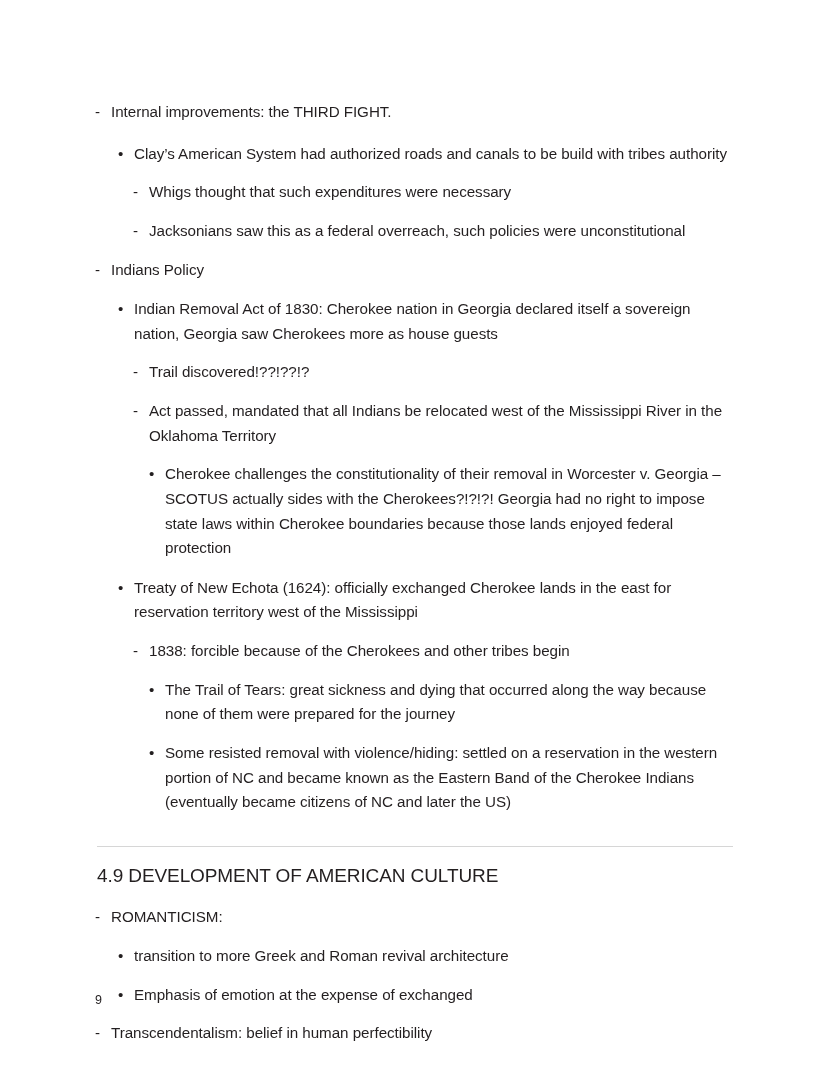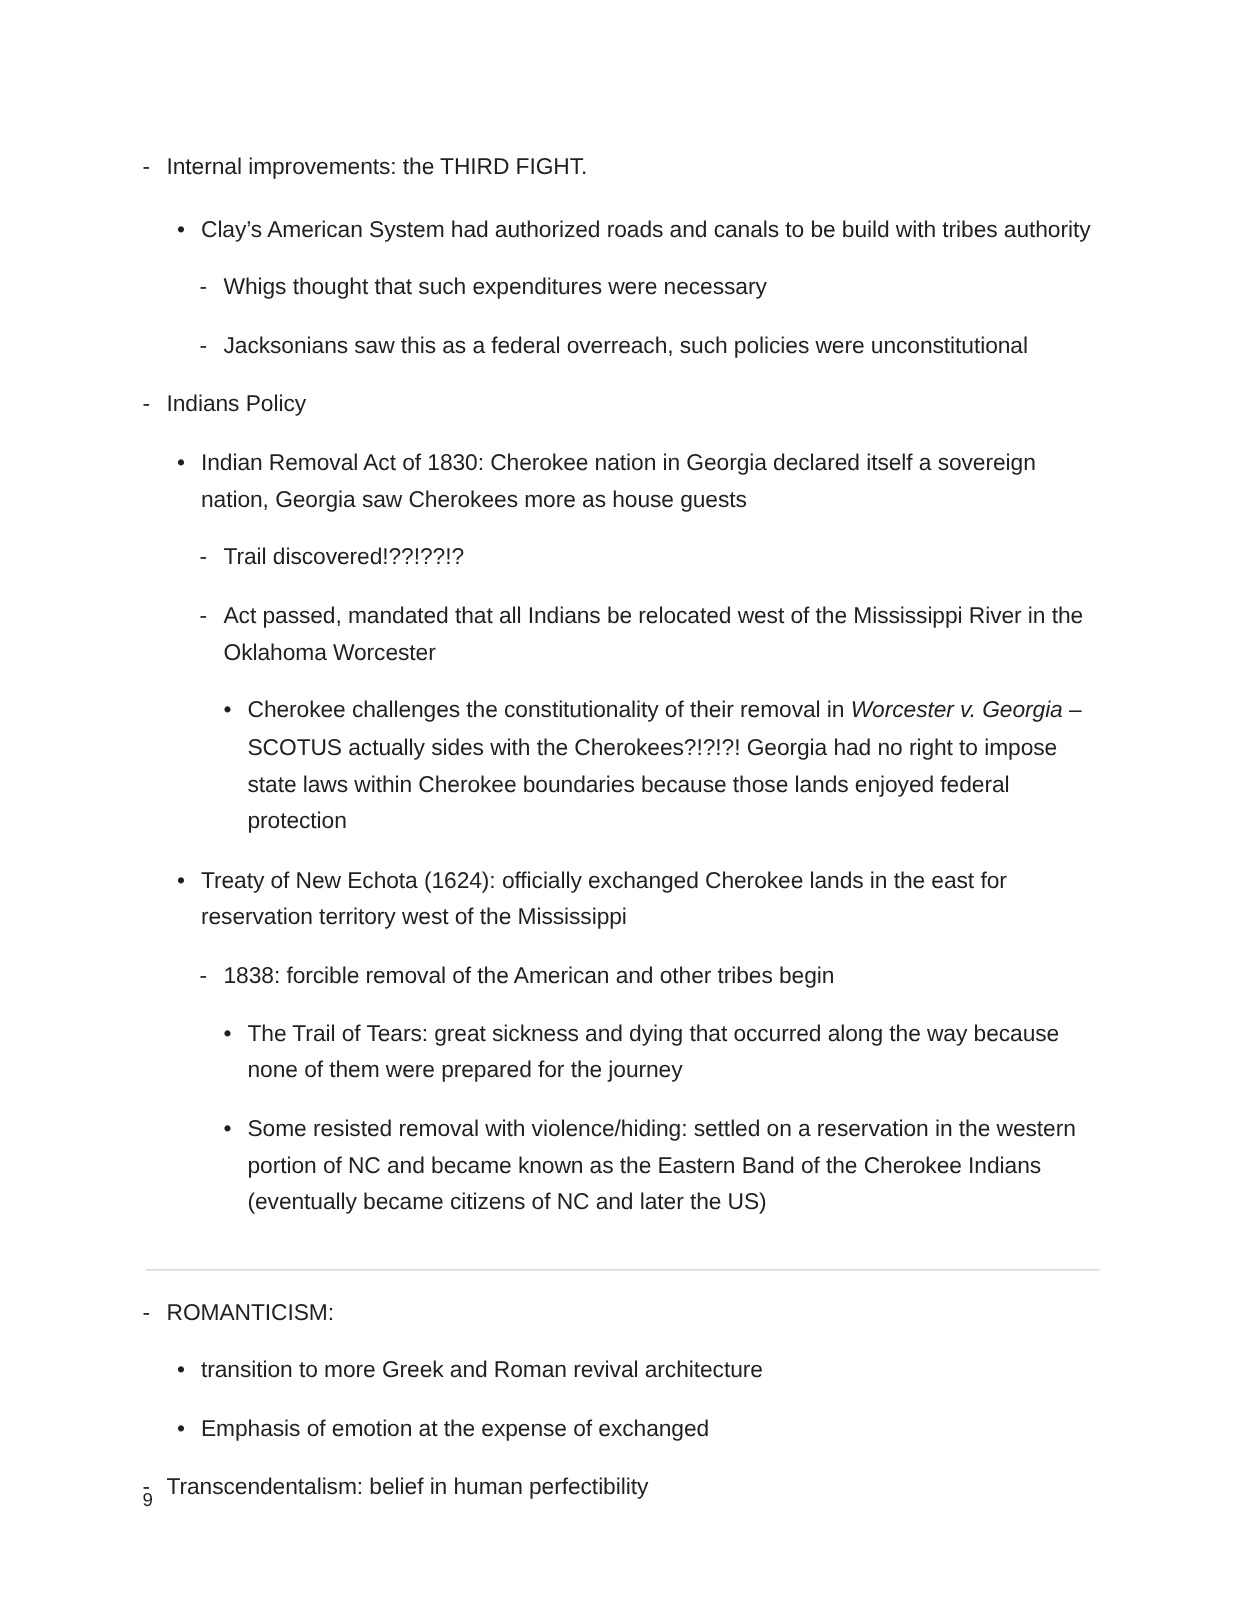--- a/index.html
+++ b/index.html
@@ -62,21 +62,21 @@
   .lv1 { margin-left: 0px;  margin-top: 0px; }
   .lv2 { margin-left: 23px; }
   .lv3 { margin-left: 38px; }
   .lv4 { margin-left: 54px; }
 
   .gap-lg { margin-top: 17px; }
   .gap-md { margin-top: 15px; }
   .gap-sm { margin-top: 14px; }
 
   b, .bold { font-weight: normal; }
-  i, .ital { font-style: italic; }
+  i, .ital { }
   .uline { text-underline-offset: 2px; }
 
   
   .divider {
     border: 0;
     border-top: 1px solid #d6d6d6;
     margin: 31px 0 0 2px;
     width: 636px;
   }
   .section-heading {
@@ -132,50 +132,51 @@
       <span class="txt"><span class="bold">Indian Removal Act of 1830</span><span>: Cherokee nation in Georgia declared itself a sovereign nation, Georgia saw Cherokees more as house guests</span></span>
     </div>
 
     <div class="row lv3 gap-sm">
       <span class="marker m-dash">-</span>
       <span class="txt">Trail discovered!??!??!?</span>
     </div>
 
     <div class="row lv3 gap-sm">
       <span class="marker m-dash">-</span>
-      <span class="txt">Act passed, mandated that all Indians be relocated west of the Mississippi River in the Oklahoma Worcester</span>
+      <span class="txt">Act passed, mandated that all Indians be relocated west of the Mississippi River in the Oklahoma Territory</span>
     </div>
 
     <div class="row lv4 gap-sm">
       <span class="marker m-bullet">•</span>
       <span class="txt"><span>Cherokee challenges the constitutionality of their removal in </span><span class="ital">Worcester v. Georgia</span><span> – SCOTUS actually sides with the Cherokees?!?!?! Georgia had no right to impose state laws within Cherokee boundaries because those lands enjoyed federal protection</span></span>
     </div>
 
     <div class="row lv2 gap-md">
       <span class="marker m-bullet">•</span>
       <span class="txt"><span class="bold">Treaty of New Echota (1624):</span><span> officially exchanged Cherokee lands in the east for reservation territory west of the Mississippi</span></span>
     </div>
 
     <div class="row lv3 gap-sm">
       <span class="marker m-dash">-</span>
-      <span class="txt uline">1838: forcible removal of the American and other tribes begin</span>
+      <span class="txt uline">1838: forcible because of the Cherokees and other tribes begin</span>
     </div>
 
     <div class="row lv4 gap-sm">
       <span class="marker m-bullet">•</span>
       <span class="txt"><span class="bold">The Trail of Tears</span><span>: great sickness and dying that occurred along the way because none of them were prepared for the journey</span></span>
     </div>
 
     <div class="row lv4 gap-sm">
       <span class="marker m-bullet">•</span>
       <span class="txt">Some resisted removal with violence/hiding: settled on a reservation in the western portion of NC and became known as the Eastern Band of the Cherokee Indians (eventually became citizens of NC and later the US)</span>
     </div>
 
     <hr class="divider">
 
+    <div class="section-heading">4.9 DEVELOPMENT OF AMERICAN CULTURE</div>
 
     <div class="row lv1 gap-lg">
       <span class="marker m-dash">-</span>
       <span class="txt"><span class="bold">ROMANTICISM:</span><span></span></span>
     </div>
 
     <div class="row lv2 gap-sm">
       <span class="marker m-bullet">•</span>
       <span class="txt">transition to more Greek and Roman revival architecture</span>
     </div>

